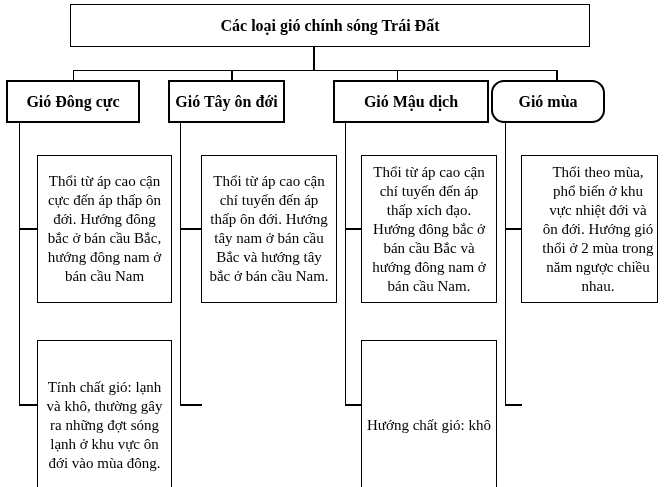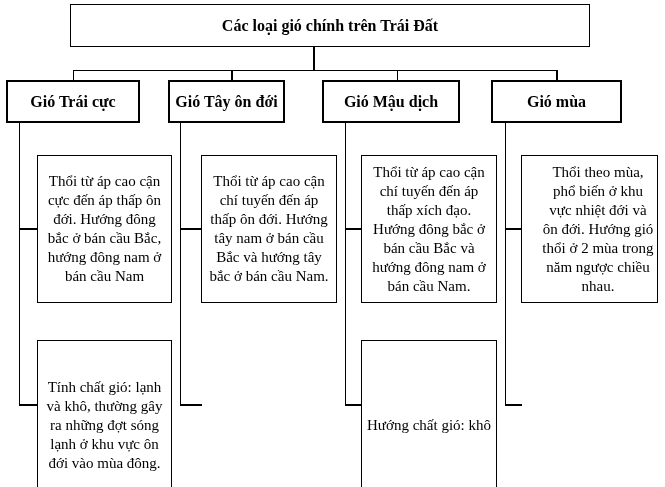--- a/index.html
+++ b/index.html
@@ -29,22 +29,22 @@
     font-size: 16px;
   }
   .header-box {
     top: 80px; height: 43px;
     border-width: 2px;
     font-weight: bold;
     font-size: 16px;
   }
   .hb1 { left: 6px;   width: 134px; }
   .hb2 { left: 168px; width: 117px; }
-  .hb3 { left: 322px; width: 138px; }
-  .hb4 { left: 491px; width: 131px; }
+  .hb3 { left: 333px; width: 156px; }
+  .hb4 { left: 491px; width: 114px; border-radius: 13px; }
   .desc-box {
     font-size: 15px;
     line-height: 19px;
     padding: 2px 3px;
   }
   .row1 { top: 155px; height: 148px; }
   .row2 { top: 340px; height: 170px; }
   .c1 { left: 37px;  width: 135px; }
   .c2 { left: 201px; width: 136px; }
   .c3 { left: 361px; width: 136px; }
@@ -69,21 +69,21 @@
   .l-s2c2 { left: 179.5px; top: 404px; width: 22px; height: 1.5px; }
   .l-s2c3 { left: 344.5px; top: 404px; width: 17px; height: 1.5px; }
   .l-s2c4 { left: 504.5px; top: 404px; width: 17px; height: 1.5px; }
 </style>
 </head>
 <body>
 
 <div class="canvas">
 
   <div class="box title-box">
-    <span>Các loại gió chính trên Trái Đất</span>
+    <span>Các loại gió chính sóng Trái Đất</span>
   </div>
 
   <div class="line l-title-stub"></div>
   <div class="line l-bus"></div>
   <div class="line l-drop1"></div>
   <div class="line l-drop2"></div>
   <div class="line l-drop3"></div>
   <div class="line l-drop4"></div>
   <div class="line l-col1"></div>
   <div class="line l-col2"></div>
@@ -92,21 +92,21 @@
   <div class="line l-s1c1"></div>
   <div class="line l-s1c2"></div>
   <div class="line l-s1c3"></div>
   <div class="line l-s1c4"></div>
   <div class="line l-s2c1"></div>
   <div class="line l-s2c2"></div>
   <div class="line l-s2c3"></div>
   <div class="line l-s2c4"></div>
 
   <div class="box header-box hb1">
-    <span>Gió Trái cực</span>
+    <span>Gió Đông cực</span>
   </div>
   <div class="box header-box hb2">
     <span>Gió Tây ôn đới</span>
   </div>
   <div class="box header-box hb3">
     <span>Gió Mậu dịch</span>
   </div>
   <div class="box header-box hb4">
     <span>Gió mùa</span>
   </div>

